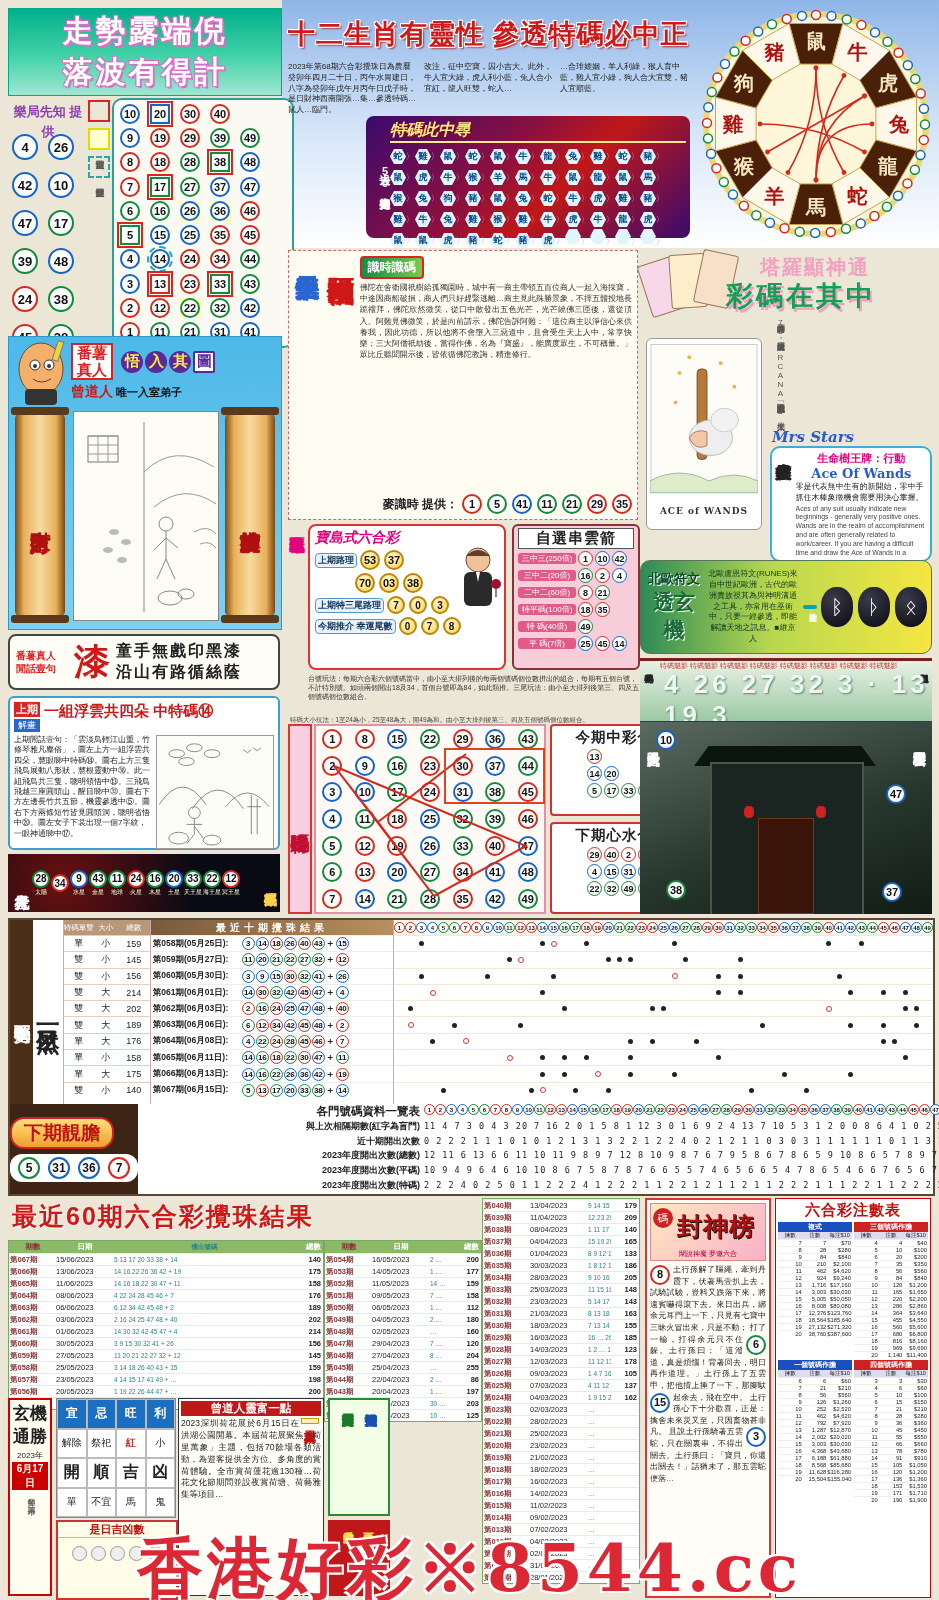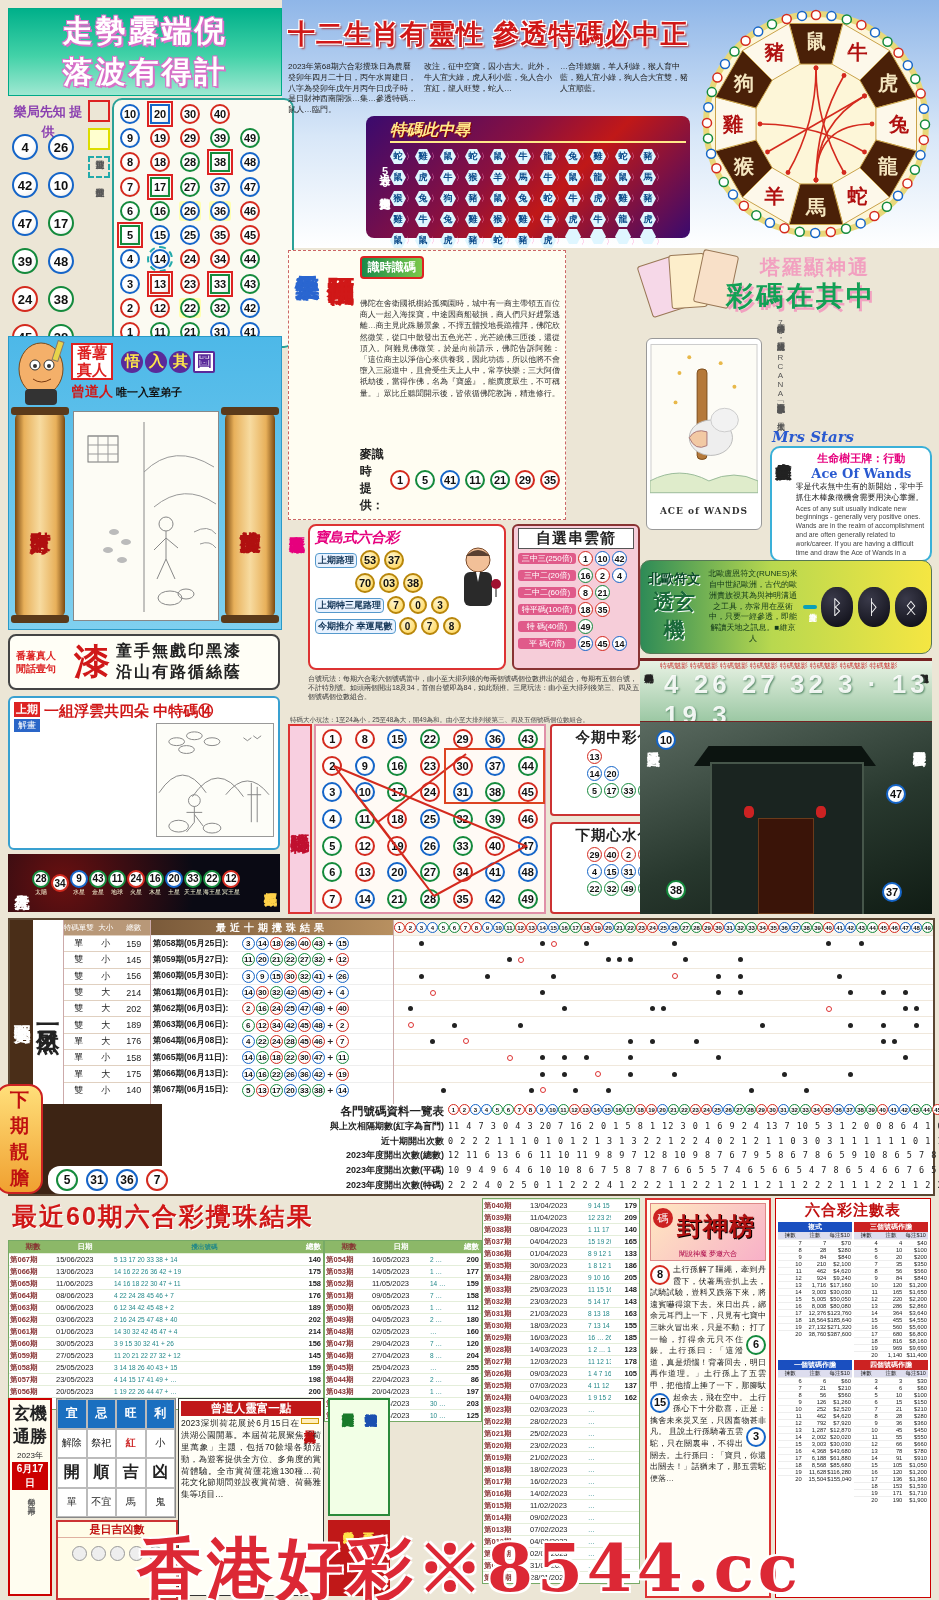--- a/index.html
+++ b/index.html
@@ -97,28 +97,28 @@
   .js-pic{float:right;width:116px;height:112px;border:1px solid #999;background:#fdfdf8;margin-top:3px;}
   
   .planets{left:8px;top:854px;width:272px;height:58px;background:radial-gradient(circle at 20% 50%,#6a1010,#0a0a14 60%);
            display:flex;align-items:center;overflow:hidden;}
   .pl-title{color:#fff;font-weight:bold;font-size:15px;line-height:1;width:20px;margin:0 2px;}
   .pl-title2{color:#ffd24a;font-weight:bold;font-size:13px;line-height:1;width:18px;margin:0 3px;}
   .pl-list{flex:1;display:flex;align-items:center;gap:1px;}
   .pl-it{display:flex;flex-direction:column;align-items:center;}
   .pl-it i{font-style:normal;font-size:6px;color:#ffd;}
   
-  .monk{left:288px;top:250px;width:278px;height:270px;background:#fffdf2;border:1px dashed #c66;
+  .monk{left:288px;top:250px;width:350px;height:270px;background:#fffdf2;border:1px dashed #c66;
         display:flex;padding:5px;box-sizing:border-box;gap:4px;}
   .mk-v1{font-size:24px;font-weight:bold;color:#2a66d0;line-height:1.15;}
   .mk-v2{font-size:27px;font-weight:bold;color:#d01818;line-height:1.12;}
   .mk-main{flex:1;display:flex;flex-direction:column;}
   .mk-badge{align-self:flex-start;background:linear-gradient(90deg,#1a8a4a,#7ac84a);border:2px solid #d22;color:#fff;
             font-weight:bold;font-size:12px;padding:1px 6px;border-radius:4px;}
-  .mk-body{flex:1;font-size:8px;line-height:1.4;margin-top:19px;text-align:justify;color:#333;overflow:hidden;}
+  .mk-body{flex:1;font-size:8px;line-height:1.4;margin-top:3px;text-align:justify;color:#333;overflow:hidden;}
   .mk-foot{display:flex;align-items:center;gap:4px;justify-content:flex-end;}
   .mk-foot b{font-size:12px;}
   
   .ph-vert{left:286px;top:524px;width:20px;height:190px;font-size:16px;font-weight:bold;color:#e6007e;line-height:1.15;}
   .phoenix{left:308px;top:524px;width:198px;height:146px;background:#fff;border:2px solid #d33;border-radius:8px;
            padding:3px 5px;box-sizing:border-box;}
   .ph-t{font-style:italic;font-weight:bold;font-size:14px;color:#e6007e;}
   .ph-row{display:flex;align-items:center;gap:3px;margin-top:3px;}
   .ph-lab{font-size:9px;font-weight:bold;background:#e8f2ff;border:1px solid #59c;border-radius:4px;padding:0 2px;color:#135;}
   .ph-note{left:308px;top:674px;width:332px;height:44px;font-size:7px;line-height:1.3;color:#333;}
@@ -204,21 +204,21 @@
            letter-spacing:4px;text-align:center;line-height:15px;}
   .res .rw{height:15.3px;display:flex;align-items:center;gap:1px;padding-left:2px;border-top:1px solid #eee;}
   .res .per{font-size:8.5px;font-weight:bold;width:88px;flex:none;}
   .dm{flex:1;position:relative;}
   .dm-hd{display:grid;grid-template-columns:repeat(49,1fr);height:15px;align-items:center;justify-items:center;background:#f8f4ec;}
   .dm-row{display:grid;grid-template-columns:repeat(49,1fr);height:15.3px;align-items:center;justify-items:center;border-top:1px solid #f0e8dc;}
   .dot{width:5px;height:5px;border-radius:50%;background:#222;}
   .odot{width:6px;height:6px;border-radius:50%;border:1.5px solid #d33;box-sizing:border-box;}
   
   .npband{left:8px;top:1104px;width:923px;height:90px;background:#fff;border:2px solid #5a4632;border-top:none;display:flex;}
-  .np{width:152px;background:#3d2414;display:flex;flex-direction:row;align-items:flex-end;justify-content:center;gap:5px;}
+  .np{width:152px;background:#3d2414;display:flex;flex-direction:column;align-items:flex-start;justify-content:center;gap:5px;}
   .np-badge{background:linear-gradient(180deg,#ffdf7a,#f0a030);border:2px solid #c22;border-radius:14px;
             color:#c01010;font-weight:bold;font-size:19px;padding:1px 12px;}
   .np-balls{background:#fff;border-radius:12px;padding:3px 8px;display:flex;gap:8px;}
   .stats{flex:1;display:flex;font-size:9px;}
   .st-labs{width:282px;text-align:right;padding-right:4px;}
   .st-labs div{height:14.8px;line-height:14.8px;font-weight:bold;}
   .st-labs .t{font-size:11.5px;}
   .st-vals{flex:1;}
   .st-vals .bhd{height:14.8px;display:flex;gap:0;}
   .st-vals div.v{height:14.8px;line-height:14.8px;letter-spacing:1px;font-size:8.5px;white-space:nowrap;overflow:hidden;}
@@ -747,20 +747,21 @@
     <span class="cp-lines serif"><span>童手無戲印黑漆</span><br>
       <span>沿山有路循絲蔭</span></span>
   </div>
 
   <div class="abs jieshua">
     <span class="js-badge">
       <span class="a">上期</span>
         <span class="b">解畫</span>
       </span>
     <div class="js-title">一組浮雲共四朵 中特碼⑭</div>
+    <div class="js-body">上期閒話壹句：「雲淡鳥輕江山重，竹修琴雅凡塵俗」，圖左上方一組浮雲共四朵，慧眼睇中特碼⑭。圖右上方三隻飛鳥展動八形狀，慧根靈動中㊳。此一組飛鳥共三隻，聰明領悟中⑬。三飛鳥飛越三座圓頭山，醒目睇中㉝。圖右下方左邊長竹共五節，機靈參透中⑤。圖右下方兩條短竹皆見圓頭洞，聰明省悟中⑳。圖左女子下裳出現一個7字紋，一眼神通睇中⑰。</div>
     <div class="js-pic">
       <svg viewBox="0 0 116 112" width="114" height="110">
         <g stroke="#888" fill="none">
           <ellipse cx="20" cy="18" rx="8" ry="4"></ellipse>
             <ellipse cx="38" cy="12" rx="8" ry="4"></ellipse>
           <ellipse cx="56" cy="18" rx="8" ry="4"></ellipse>
             <ellipse cx="30" cy="26" rx="8" ry="4"></ellipse>
           <path d="M88 14 l4 3 l4 -3 M98 12 l4 3 l4 -3"></path>
           <path d="M2 70 Q26 34 50 70 M36 74 Q62 36 88 74 M70 72 Q92 44 114 72"></path>
           <circle cx="38" cy="78" r="6"></circle>

